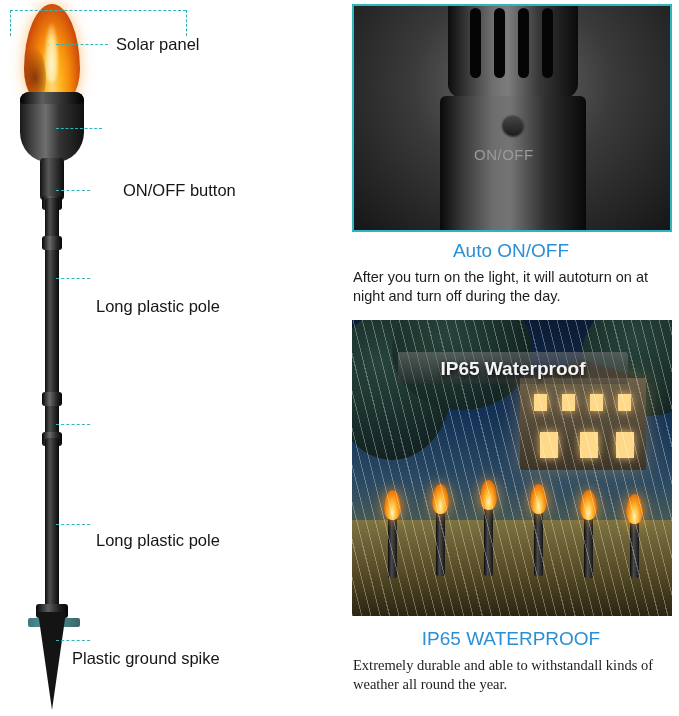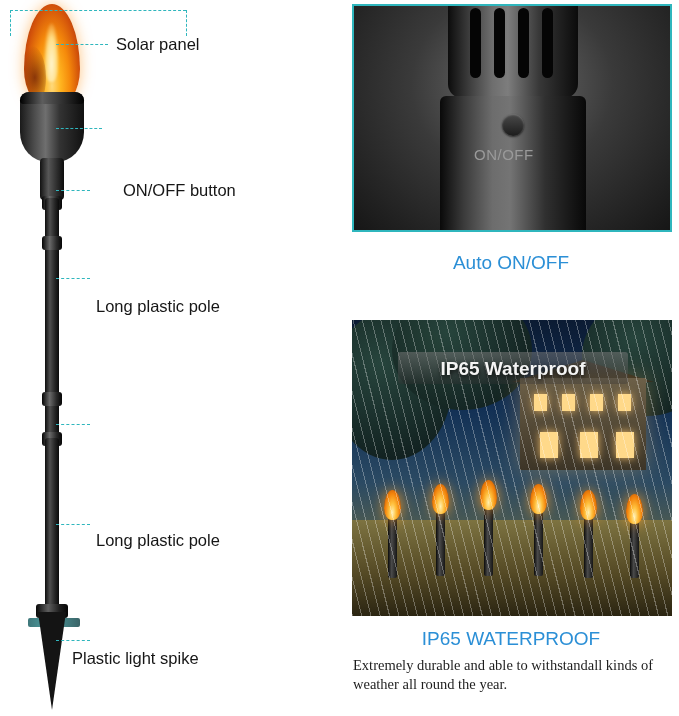--- a/index.html
+++ b/index.html
@@ -316,39 +316,40 @@
 
   <div class="callout" style="left:56px; top:278px; width:34px;"></div>
   <div class="lbl" style="left:96px; top:296px;">Long plastic pole</div>
 
   <div class="callout" style="left:56px; top:424px; width:34px;"></div>
 
   <div class="callout" style="left:56px; top:524px; width:34px;"></div>
   <div class="lbl" style="left:96px; top:530px;">Long plastic pole</div>
 
   <div class="callout" style="left:56px; top:640px; width:34px;"></div>
-  <div class="lbl" style="left:72px; top:648px;">Plastic light spike</div>
+  <div class="lbl" style="left:72px; top:648px;">Plastic ground spike</div>
 
 </div>
 
 <div id="right-panel">
 
   <div class="photo-top">
     <div class="head-top">
       <div class="vent" style="left:22px;"></div>
       <div class="vent" style="left:46px;"></div>
       <div class="vent" style="left:70px;"></div>
       <div class="vent" style="left:94px;"></div>
     </div>
     <div class="body-top"></div>
     <div class="btn-circle"></div>
     <div class="onoff-text">ON/OFF</div>
   </div>
 
-  <div class="cap-title" style="top:252px;">Auto ON/OFF</div>
+  <div class="cap-title" style="top:240px;">Auto ON/OFF</div>
+  <div class="cap-body" style="top:268px;">After you turn on the light, it will autoturn on at night and turn off during the day.</div>
 
   <div class="photo-bottom">
     <div class="ground"></div>
 
     <div class="tree" style="left:-20px; top:-10px; width:120px; height:150px;"></div>
     <div class="tree" style="left:40px; top:-30px; width:140px; height:120px;"></div>
     <div class="tree" style="left:230px; top:-24px; width:130px; height:120px;"></div>
 
     <div class="roof"></div>
     <div class="house">

